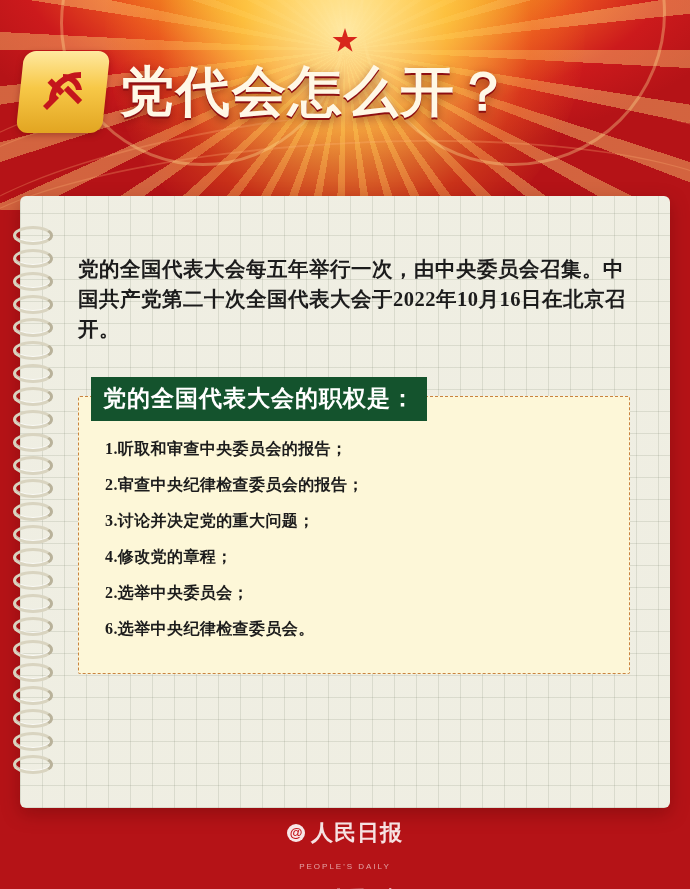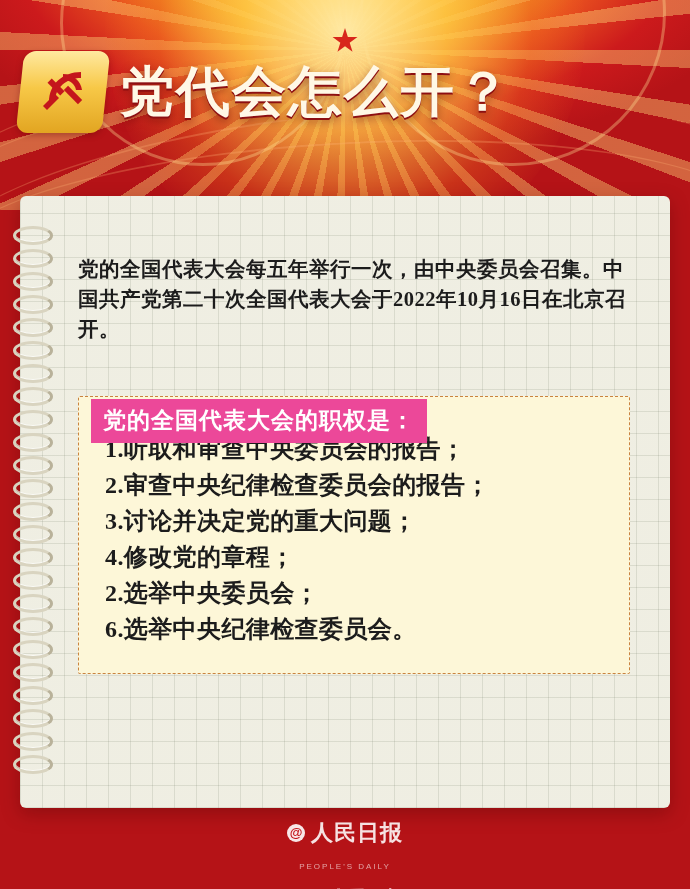--- a/index.html
+++ b/index.html
@@ -185,33 +185,32 @@
     margin-top: 52px;
     border: 1px dashed #c9833f;
     border-radius: 2px;
     background: #fdf7d8;
     padding: 34px 26px 26px 26px;
   }
   .duties-title {
     position: absolute;
     left: 12px;
     top: -20px;
-    background: #ec4899;
+    background: #14532d;
     color: #ffffff;
     font-family: "Liberation Serif", serif;
     font-weight: bold;
     font-size: 23px;
     letter-spacing: 1px;
     padding: 6px 12px 7px 12px;
     white-space: nowrap;
-    margin-top: 22px;
   }
   .duty-item {
     font-family: "Liberation Serif", serif;
-    font-size: 24px;
+    font-size: 16px;
     line-height: 36px;
     color: #1c1c1c;
     font-weight: bold;
     letter-spacing: 0.4px;
   }
 
   
   .footer {
     position: absolute;
     left: 0;

